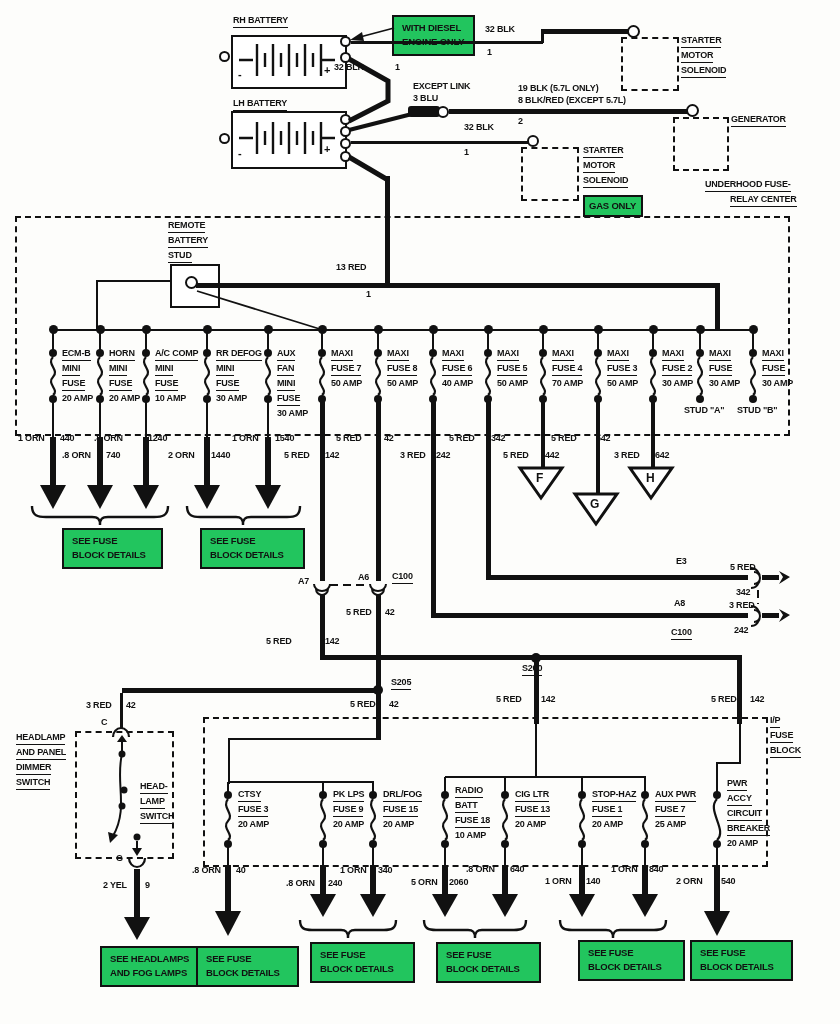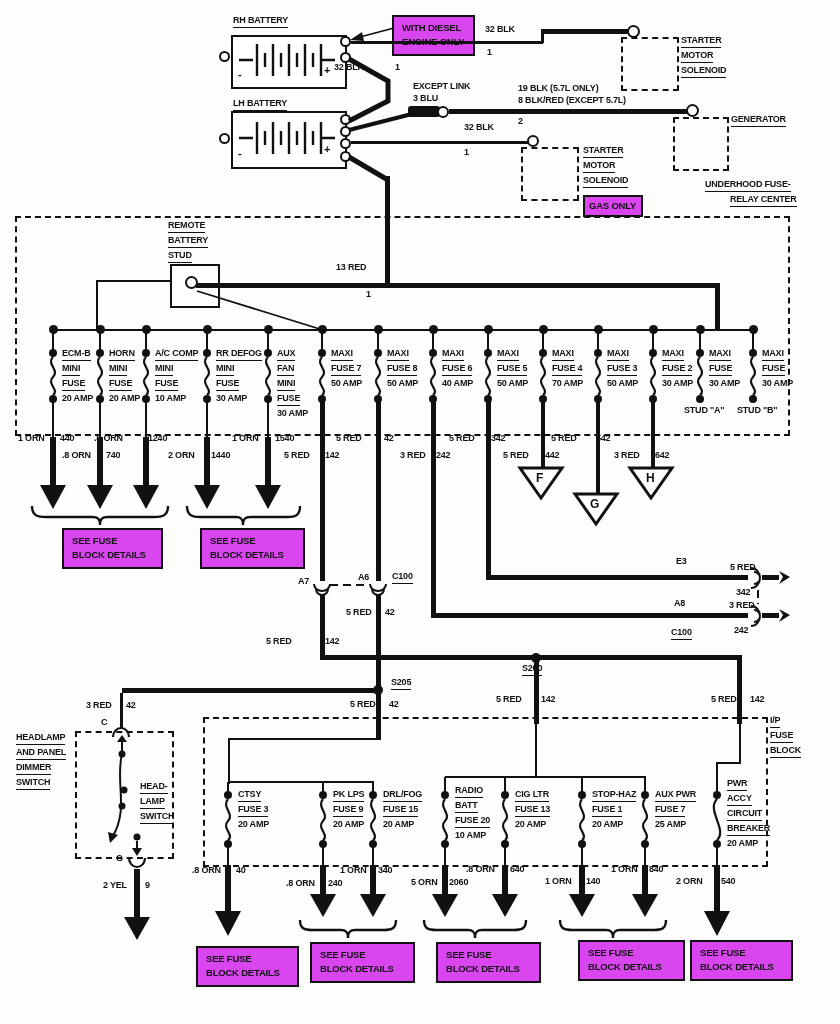--- a/index.html
+++ b/index.html
@@ -9,21 +9,21 @@
      color:#111;white-space:nowrap}
   .lu>div{border-bottom:1.6px solid #111;padding-bottom:1px;margin-bottom:3px;display:table;white-space:nowrap}
   .lines>div{margin-bottom:2px;white-space:nowrap}
   .wire{position:absolute;background:#111}
   .dot{position:absolute;background:#111;border-radius:50%}
   .term{position:absolute;background:#fff;border:2.4px solid #111;border-radius:50%}
   .sbox{position:absolute;border:2.3px solid #111;background:#fff}
   .dbox{position:absolute;border:2.5px dashed #111}
   .dashH{position:absolute;height:2.4px;background:repeating-linear-gradient(90deg,#111 0 8px,transparent 8px 13px)}
   .dashV{position:absolute;width:2.4px;background:repeating-linear-gradient(180deg,#111 0 8px,transparent 8px 13px)}
-  .bx{position:absolute;border:2.2px solid #111;background:#d946ef;font:bold 9.5px/1.25 "Liberation Sans",sans-serif;
+  .bx{position:absolute;border:2.2px solid #111;background:#22c55e;font:bold 9.5px/1.25 "Liberation Sans",sans-serif;
       padding:5px 5px 4px 8px;letter-spacing:-0.2px}
   svg{position:absolute;overflow:visible}
   svg .st{stroke:#111;fill:none}
   svg text{font:bold 12px "Liberation Sans",sans-serif;fill:#111}
 </style>
 </head>
 <body>
 
 <div id="page">
 
@@ -560,20 +560,26 @@
   <div class="t" style="left:116px;top:854px">G</div>
   <svg style="left:127px;top:857px" width="20" height="12">
     <path class="st" stroke-width="2.2" d="M2,1 A8,9 0 0 0 18,1"></path>
   </svg>
   <div class="wire" style="left:134px;top:869px;width:6px;height:50px"></div>
   <svg style="left:124px;top:917px" width="27" height="25">
       <polygon fill="#111" points="0,0 26,0 13,23"></polygon>
     </svg>
   <div class="t" style="left:103px;top:881px">2 YEL</div>
   <div class="t" style="left:145px;top:881px">9</div>
+  <div class="bx" style="left:100px;top:946px;width:92px">
+      <div class="lines">
+        <div>SEE HEADLAMPS</div>
+        <div>AND FOG LAMPS</div>
+      </div>
+    </div>
 
   <div class="dbox" style="left:203px;top:717px;width:561px;height:146px"></div>
   <div class="t lu" style="left:770px;top:716px">
       <div>I/P</div>
       <div>FUSE</div>
       <div>BLOCK</div>
     </div>
 
   <div class="wire" style="left:228px;top:781px;width:146px;height:2px"></div>
   <div class="wire" style="left:227px;top:782px;width:2px;height:13px"></div>
@@ -644,21 +650,21 @@
       <div class="lu">
         <div>DRL/FOG</div>
         <div>FUSE 15</div>
       </div>
       <div>20 AMP</div>
     </div>
   <div class="t" style="left:455px;top:786px">
       <div class="lu">
         <div>RADIO</div>
         <div>BATT</div>
-        <div>FUSE 20</div>
+        <div>FUSE 18</div>
       </div>
       <div>10 AMP</div>
     </div>
   <div class="t" style="left:515px;top:790px">
       <div class="lu">
         <div>CIG LTR</div>
         <div>FUSE 13</div>
       </div>
       <div>20 AMP</div>
     </div>

